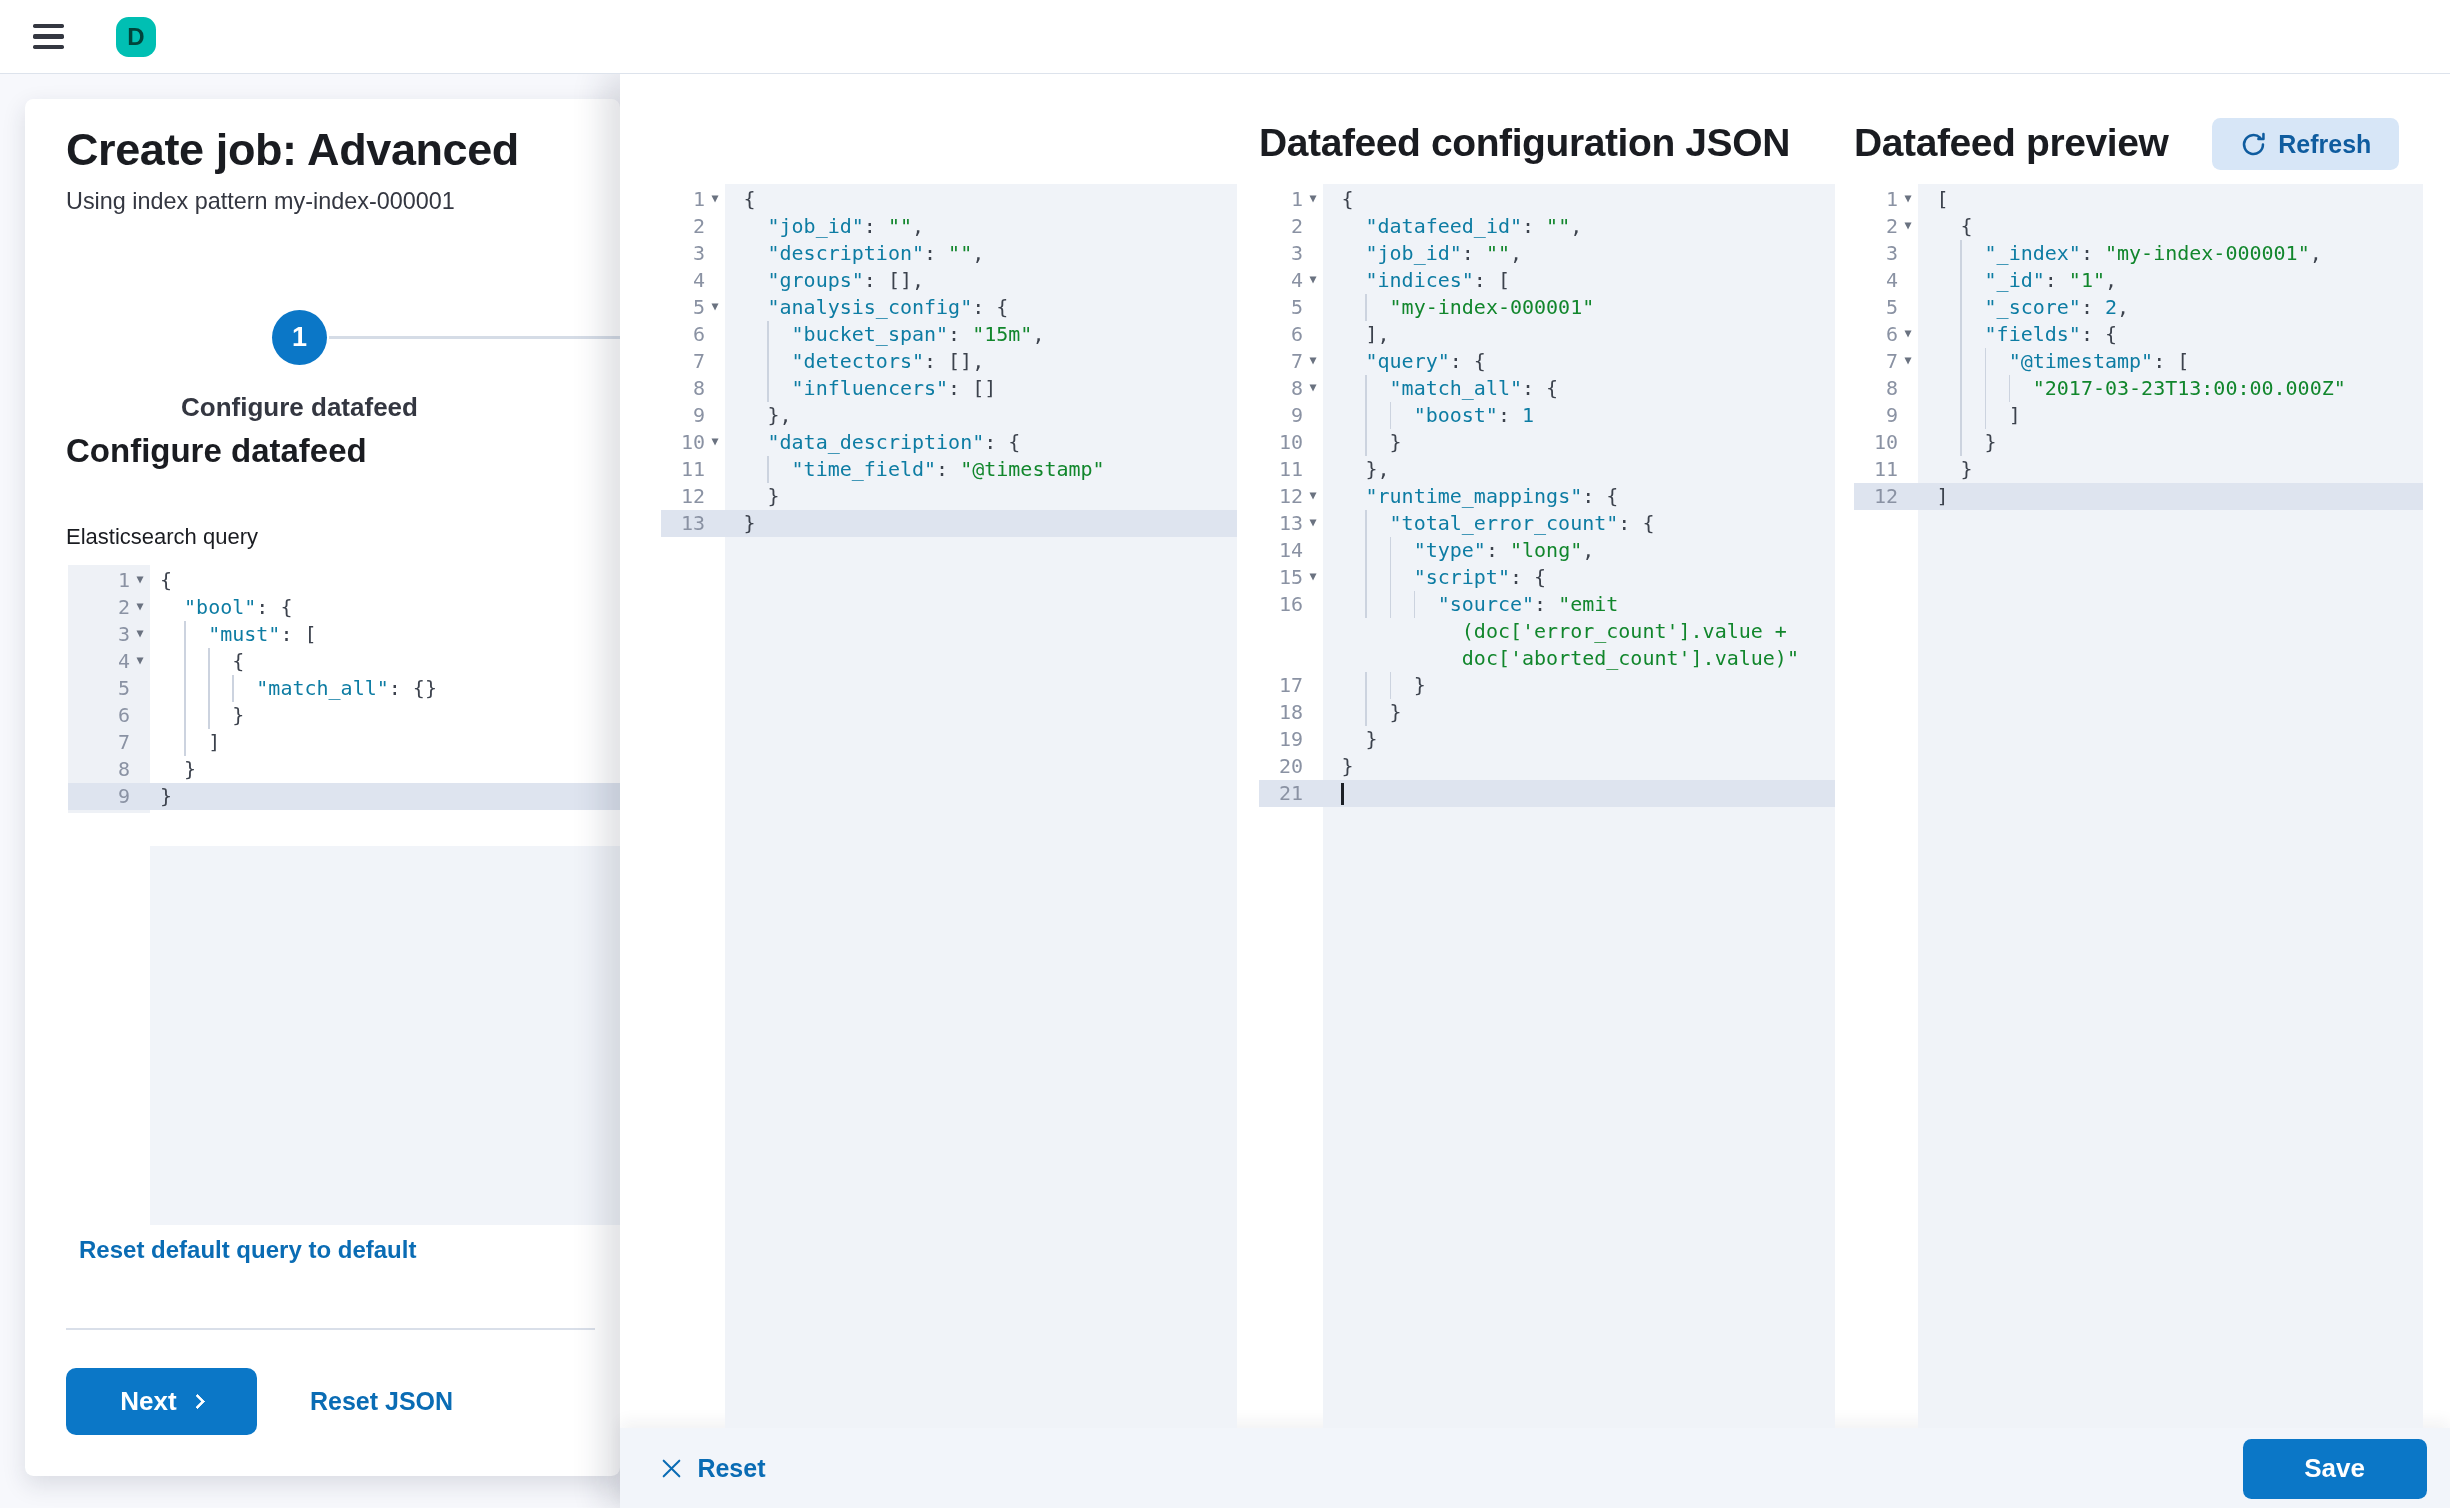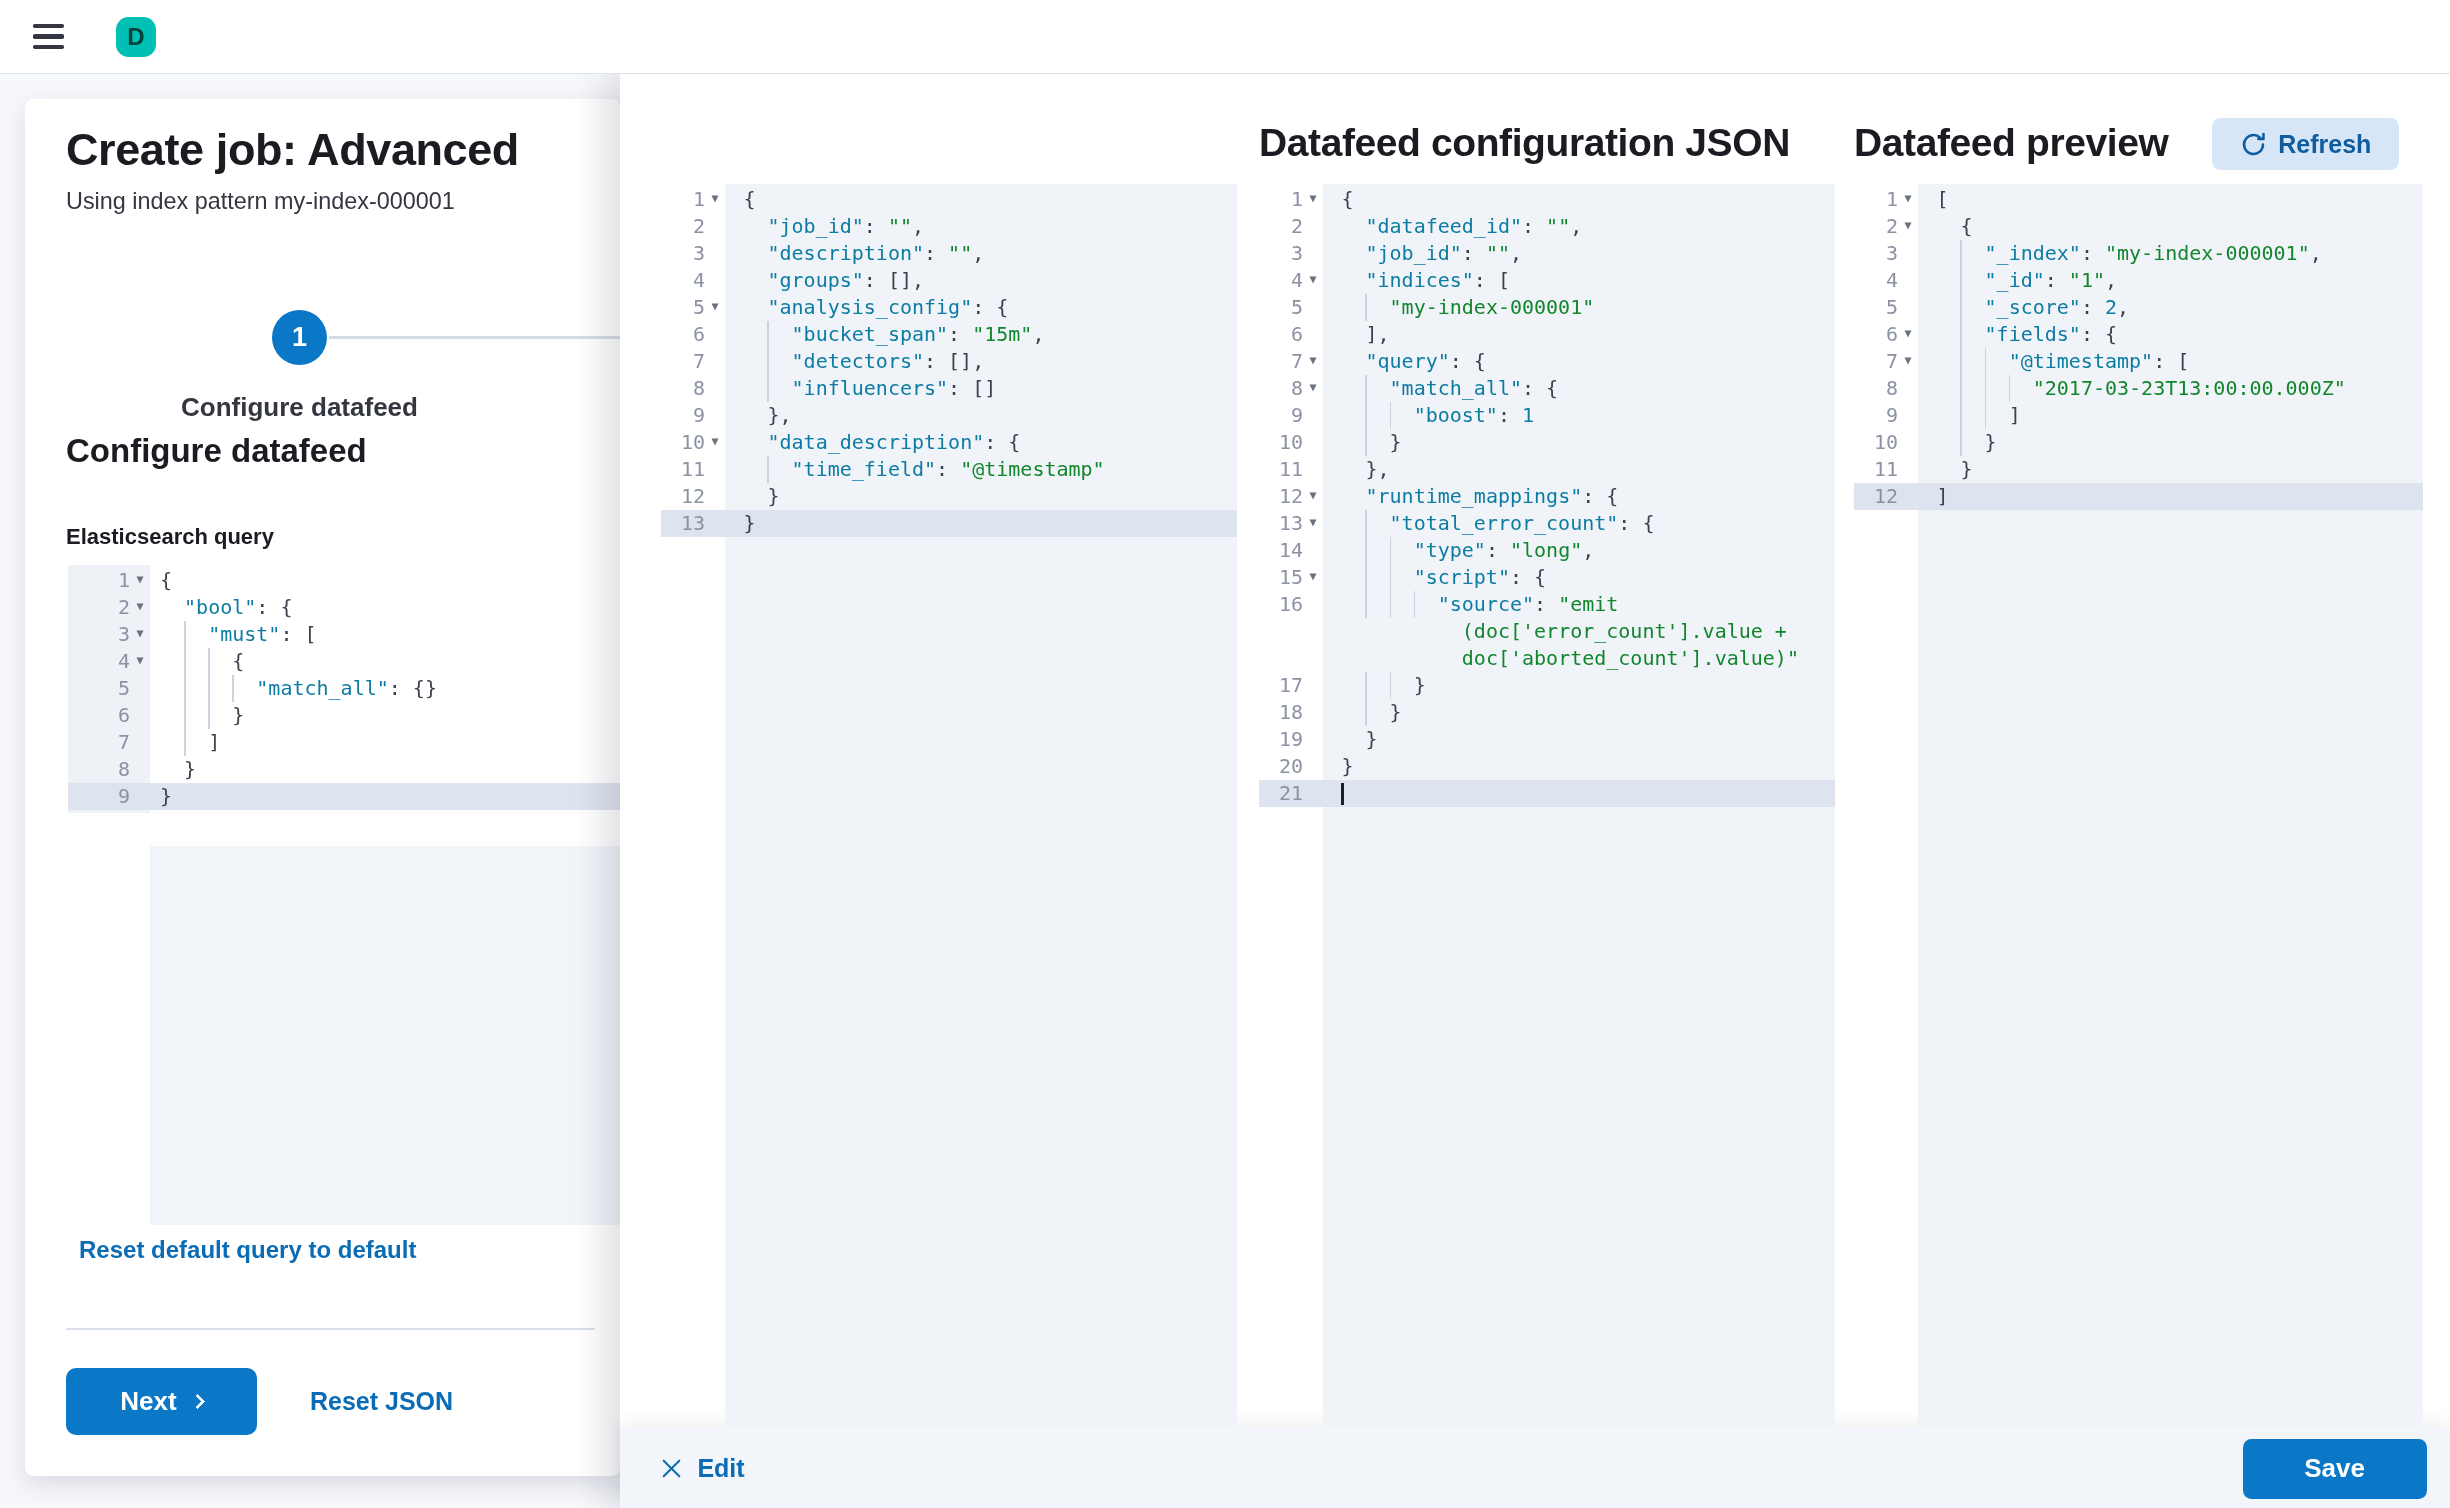--- a/index.html
+++ b/index.html
@@ -26,21 +26,21 @@
     clip-path:polygon(0 0,calc(100% - 11.7px) 0,100% 18%,100% 82%,calc(100% - 11.7px) 100%,0 100%,16.7px 50%)}
 
   
   .card{position:absolute;left:25px;top:99px;width:595px;height:1377px;background:#fff;border-radius:8.4px;box-shadow:0 8.4px 23.4px rgba(33,41,64,.13);z-index:10;overflow:hidden}
   .wz-title{position:absolute;left:41px;top:25px;font-size:45px;font-weight:700;letter-spacing:-0.4px}
   .wz-sub{position:absolute;left:41px;top:89px;font-size:23.4px;color:#343741}
   .step-circle{position:absolute;left:247px;top:211px;width:55px;height:55px;border-radius:50%;background:#0b77c7;color:#fff;font-size:27px;font-weight:600;display:flex;align-items:center;justify-content:center;cursor:pointer}
   .step-line{position:absolute;left:304px;top:237px;height:2.5px;width:291px;background:#d5dce6}
   .step-label{position:absolute;left:149px;top:293px;width:301px;margin-left:-25px;text-align:center;font-size:26px;font-weight:700;color:#343741}
   .wz-h2{position:absolute;left:41px;top:333px;font-size:33px;font-weight:700}
-  .es-label{position:absolute;left:41px;top:425px;font-size:22px;font-weight:700}
+  .es-label{position:absolute;left:41px;top:425px;font-size:22px;font-weight:400}
   .reset{position:absolute;left:54px;top:1137px;font-size:24px;font-weight:600;color:#0a6cb4;cursor:pointer}
   .divider{position:absolute;left:41px;top:1229px;width:529px;height:1.7px;background:#d9dfe9}
   .next-btn{position:absolute;left:41px;top:1269px;width:191px;height:67px;border-radius:10px;background:#0b77c7;color:#fff;font-size:26px;font-weight:600;display:flex;align-items:center;justify-content:center;gap:15px;cursor:pointer;border:none}
   .chev{width:11px;height:11px;border-right:3.3px solid #fff;border-top:3.3px solid #fff;transform:rotate(45deg);border-radius:0.8px;margin-top:0.8px}
   .editjson{position:absolute;left:285px;top:1269px;height:67px;display:flex;align-items:center;font-size:25px;font-weight:600;color:#0a6cb4;cursor:pointer}
 
   
   .flyout{position:absolute;left:620px;top:74px;right:0;bottom:0;background:#fff;box-shadow:-16.7px 0 30px rgba(33,41,64,.14);z-index:20}
   .fly-title{position:absolute;top:47px;font-size:39px;font-weight:700;letter-spacing:-0.4px}
   #t-job{left:41px}
@@ -541,18 +541,18 @@
           <span class="ctext">]</span>
         </div>
       </div>
   </div>
 
   <div class="fly-footer">
     <div class="close">
       <svg width="25" height="25" viewBox="0 0 16 16">
         <path d="M3 3 L13 13 M13 3 L3 13" stroke="#0a6cb4" stroke-width="1.3" stroke-linecap="round"></path>
       </svg>
-      <span>Edit</span>
+      <span>Reset</span>
     </div>
     <button class="save-btn">Save</button>
   </div>
 </div>
 
 
 </body></html>

